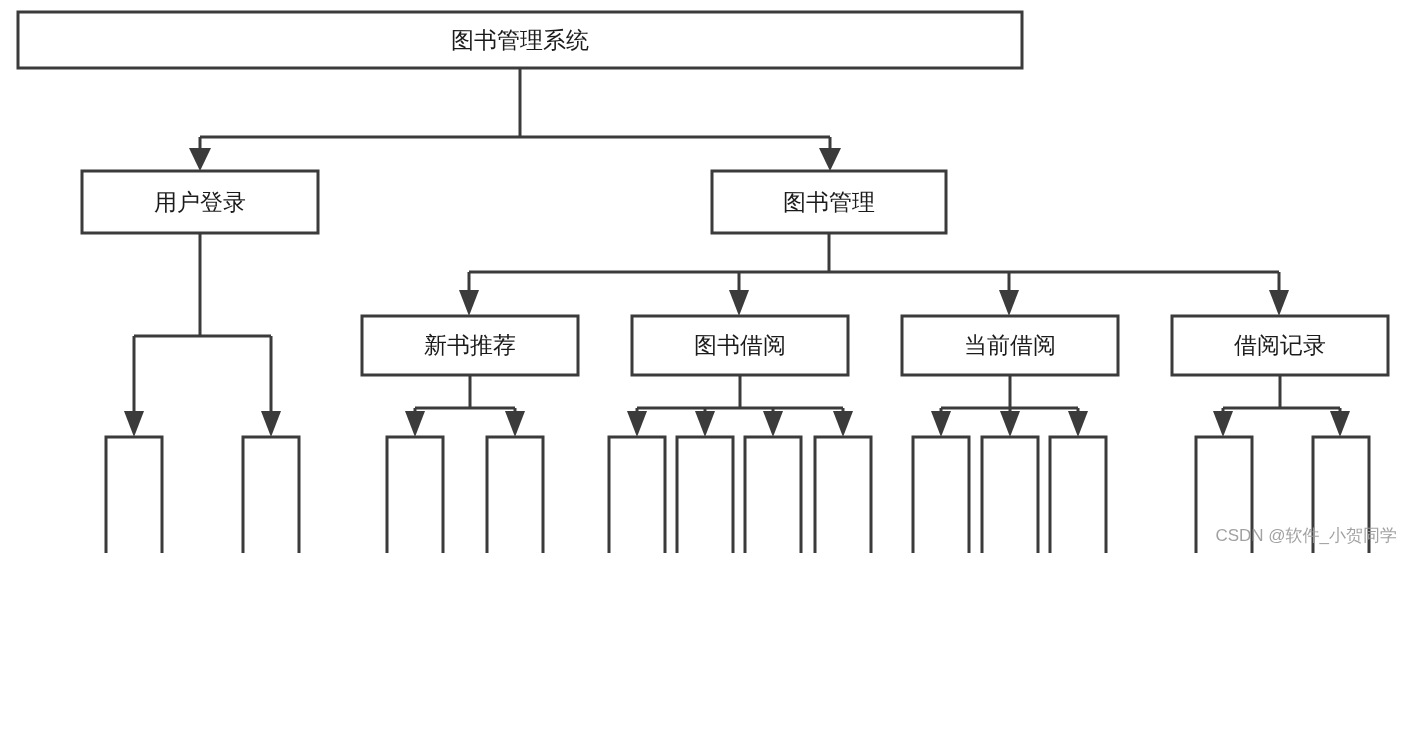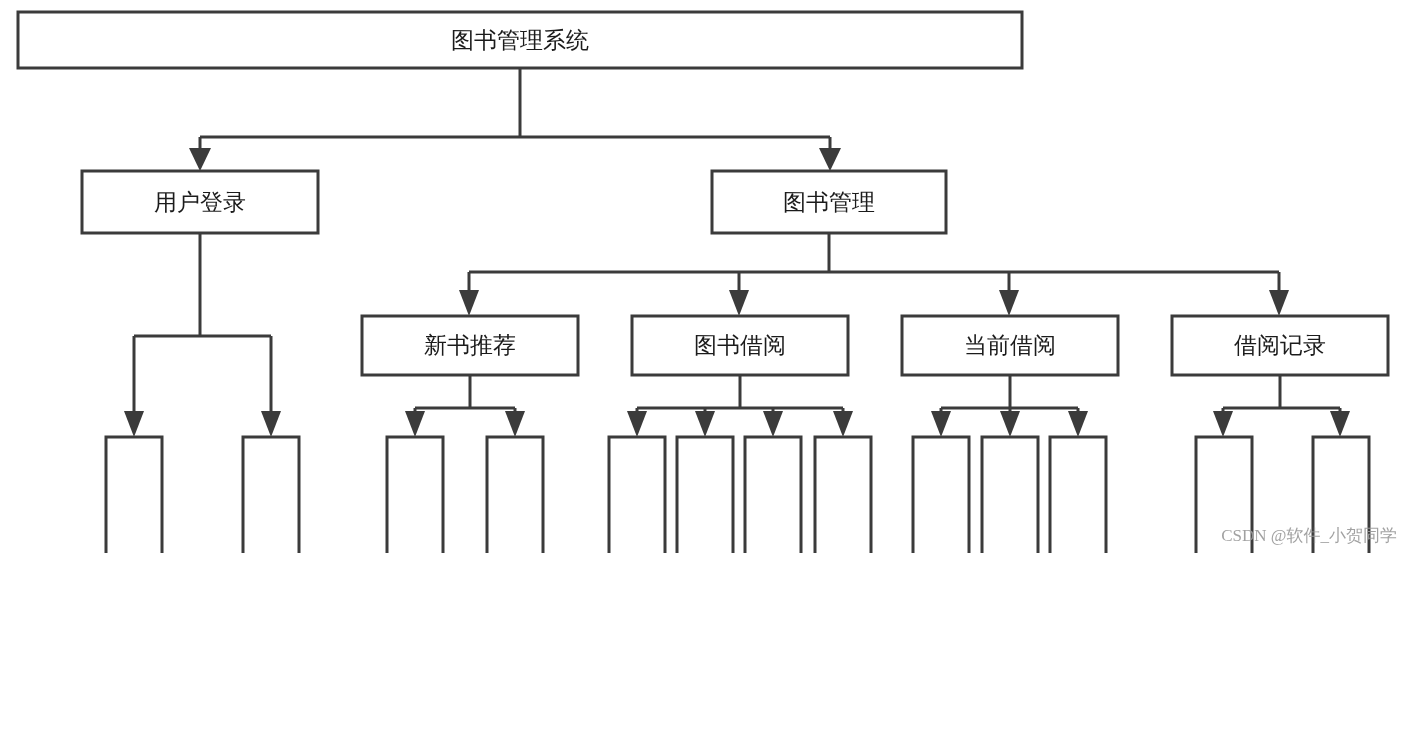--- a/index.html
+++ b/index.html
@@ -56,21 +56,21 @@
     color: #1b1b1b;
     letter-spacing: 3px;
     white-space: nowrap;
     text-align: left;
     pointer-events: none;
   }
   .watermark {
     position: absolute;
     right: 8px;
     bottom: 6px;
-    font-family: Liberation Serif, serif;
+    font-family: Liberation Sans, sans-serif;
     font-size: 17px;
     color: #9a9a9a;
     opacity: 0.92;
     white-space: nowrap;
   }
 </style>
 </head>
 <body>
 
 <div id="diagram-root">

